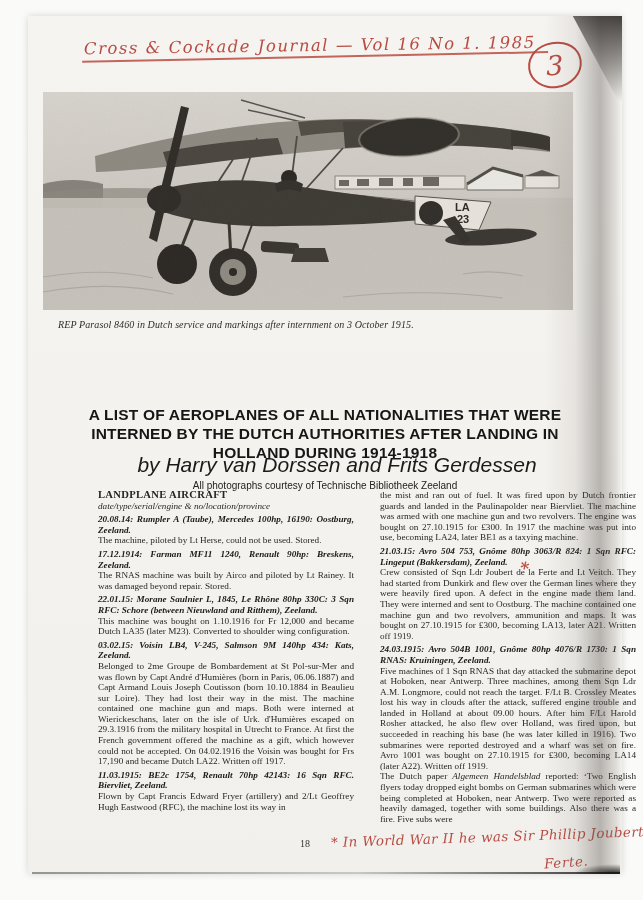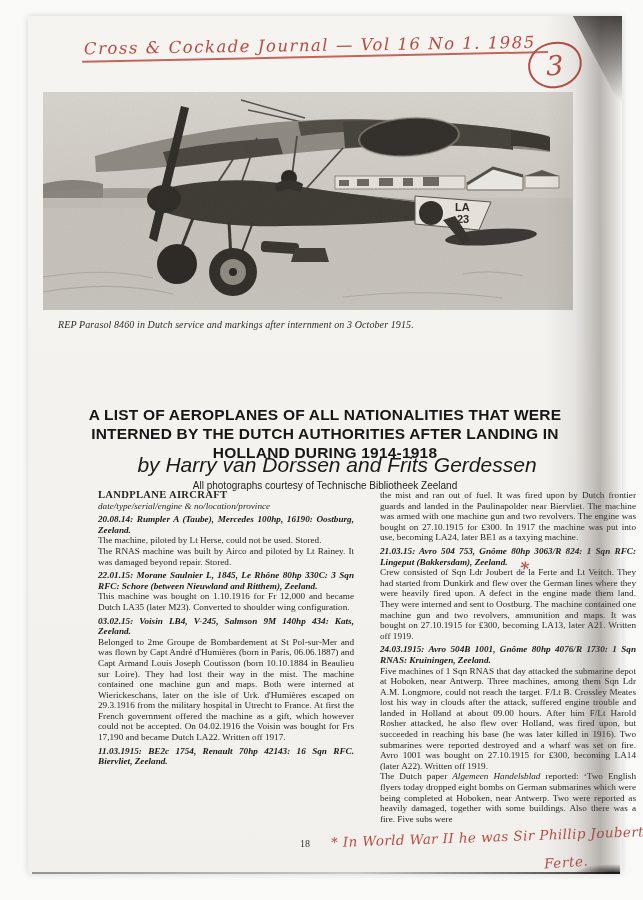--- a/index.html
+++ b/index.html
@@ -183,26 +183,28 @@
   <div class="byline">by Harry van Dorssen and Frits Gerdessen</div>
   <div class="credit">All photographs courtesy of Technische Bibliotheek Zeeland</div>
 
   <div class="columns">
     <div class="col">
       <p class="sec-head">LANDPLANE AIRCRAFT</p>
       <p class="sec-sub">date/type/serial/engine &amp; no/location/province</p>
 
       <p class="entry-head">20.08.14: Rumpler A (Taube), Mercedes 100hp, 16190: Oostburg, Zeeland.</p>
       <p class="entry-body">The machine, piloted by Lt Herse, could not be used. Stored.</p>
+      <p class="entry-head">17.12.1914: Farman MF11 1240, Renault 90hp: Breskens, Zeeland.</p>
       <p class="entry-body">The RNAS machine was built by Airco and piloted by Lt Rainey. It was damaged beyond repair. Stored.</p>
       <p class="entry-head">22.01.15: Morane Saulnier L, 1845, Le Rhône 80hp 330C: 3 Sqn RFC: Schore (between Nieuwland and Ritthem), Zeeland.</p>
       <p class="entry-body">This machine was bought on 1.10.1916 for Fr 12,000 and became Dutch LA35 (later M23). Converted to shoulder wing configuration.</p>
       <p class="entry-head">03.02.15: Voisin LB4, V-245, Salmson 9M 140hp 434: Kats, Zeeland.</p>
       <p class="entry-body">Belonged to 2me Groupe de Bombardement at St Pol-sur-Mer and was flown by Capt André d'Humières (born in Paris, 06.06.1887) and Capt Armand Louis Joseph Coutisson (born 10.10.1884 in Beaulieu sur Loire). They had lost their way in the mist. The machine contained one machine gun and maps. Both were interned at Wierickeschans, later on the isle of Urk. d'Humières escaped on 29.3.1916 from the military hospital in Utrecht to France. At first the French government offered the machine as a gift, which however could not be accepted. On 04.02.1916 the Voisin was bought for Frs 17,190 and became Dutch LA22. Written off 1917.</p>
       <p class="entry-head">11.03.1915: BE2c 1754, Renault 70hp 42143: 16 Sqn RFC. Biervliet, Zeeland.</p>
+      <p class="entry-body">Flown by Capt Francis Edward Fryer (artillery) and 2/Lt Geoffrey Hugh Eastwood (RFC), the machine lost its way in</p>
     </div>
 
     <div class="col">
       <p class="entry-body">the mist and ran out of fuel. It was fired upon by Dutch frontier guards and landed in the Paulinapolder near Biervliet. The machine was armed with one machine gun and two revolvers. The engine was bought on 27.10.1915 for £300. In 1917 the machine was put into use, becoming LA24, later BE1 as a taxying machine.</p>
       <p class="entry-head">21.03.15: Avro 504 753, Gnôme 80hp 3063/R 824: 1 Sqn RFC: Lingeput (Bakkersdam), Zeeland.</p>
       <p class="entry-body">Crew consisted of Sqn Ldr Joubert de la Ferte and Lt Veitch. They had started from Dunkirk and flew over the German lines where they were heavily fired upon. A defect in the engine made them land. They were interned and sent to Oostburg. The machine contained one machine gun and two revolvers, ammunition and maps. It was bought on 27.10.1915 for £300, becoming LA13, later A21. Written off 1919.</p>
       <p class="entry-head">24.03.1915: Avro 504B 1001, Gnôme 80hp 4076/R 1730: 1 Sqn RNAS: Kruiningen, Zeeland.</p>
       <p class="entry-body">Five machines of 1 Sqn RNAS that day attacked the submarine depot at Hoboken, near Antwerp. Three machines, among them Sqn Ldr A.M. Longmore, could not reach the target. F/Lt B. Crossley Meates lost his way in clouds after the attack, suffered engine trouble and landed in Holland at about 09.00 hours. After him F/Lt Harold Rosher attacked, he also flew over Holland, was fired upon, but succeeded in reaching his base (he was later killed in 1916). Two submarines were reported destroyed and a wharf was set on fire. Avro 1001 was bought on 27.10.1915 for £300, becoming LA14 (later A22). Written off 1919.</p>
       <p class="entry-body"><span>The Dutch paper </span><i>Algemeen Handelsblad</i><span> reported: ‘Two English flyers today dropped eight bombs on German submarines which were being completed at Hoboken, near Antwerp. Two were reported as heavily damaged, together with some buildings. Also there was a fire. Five subs were</span></p>
     </div>

